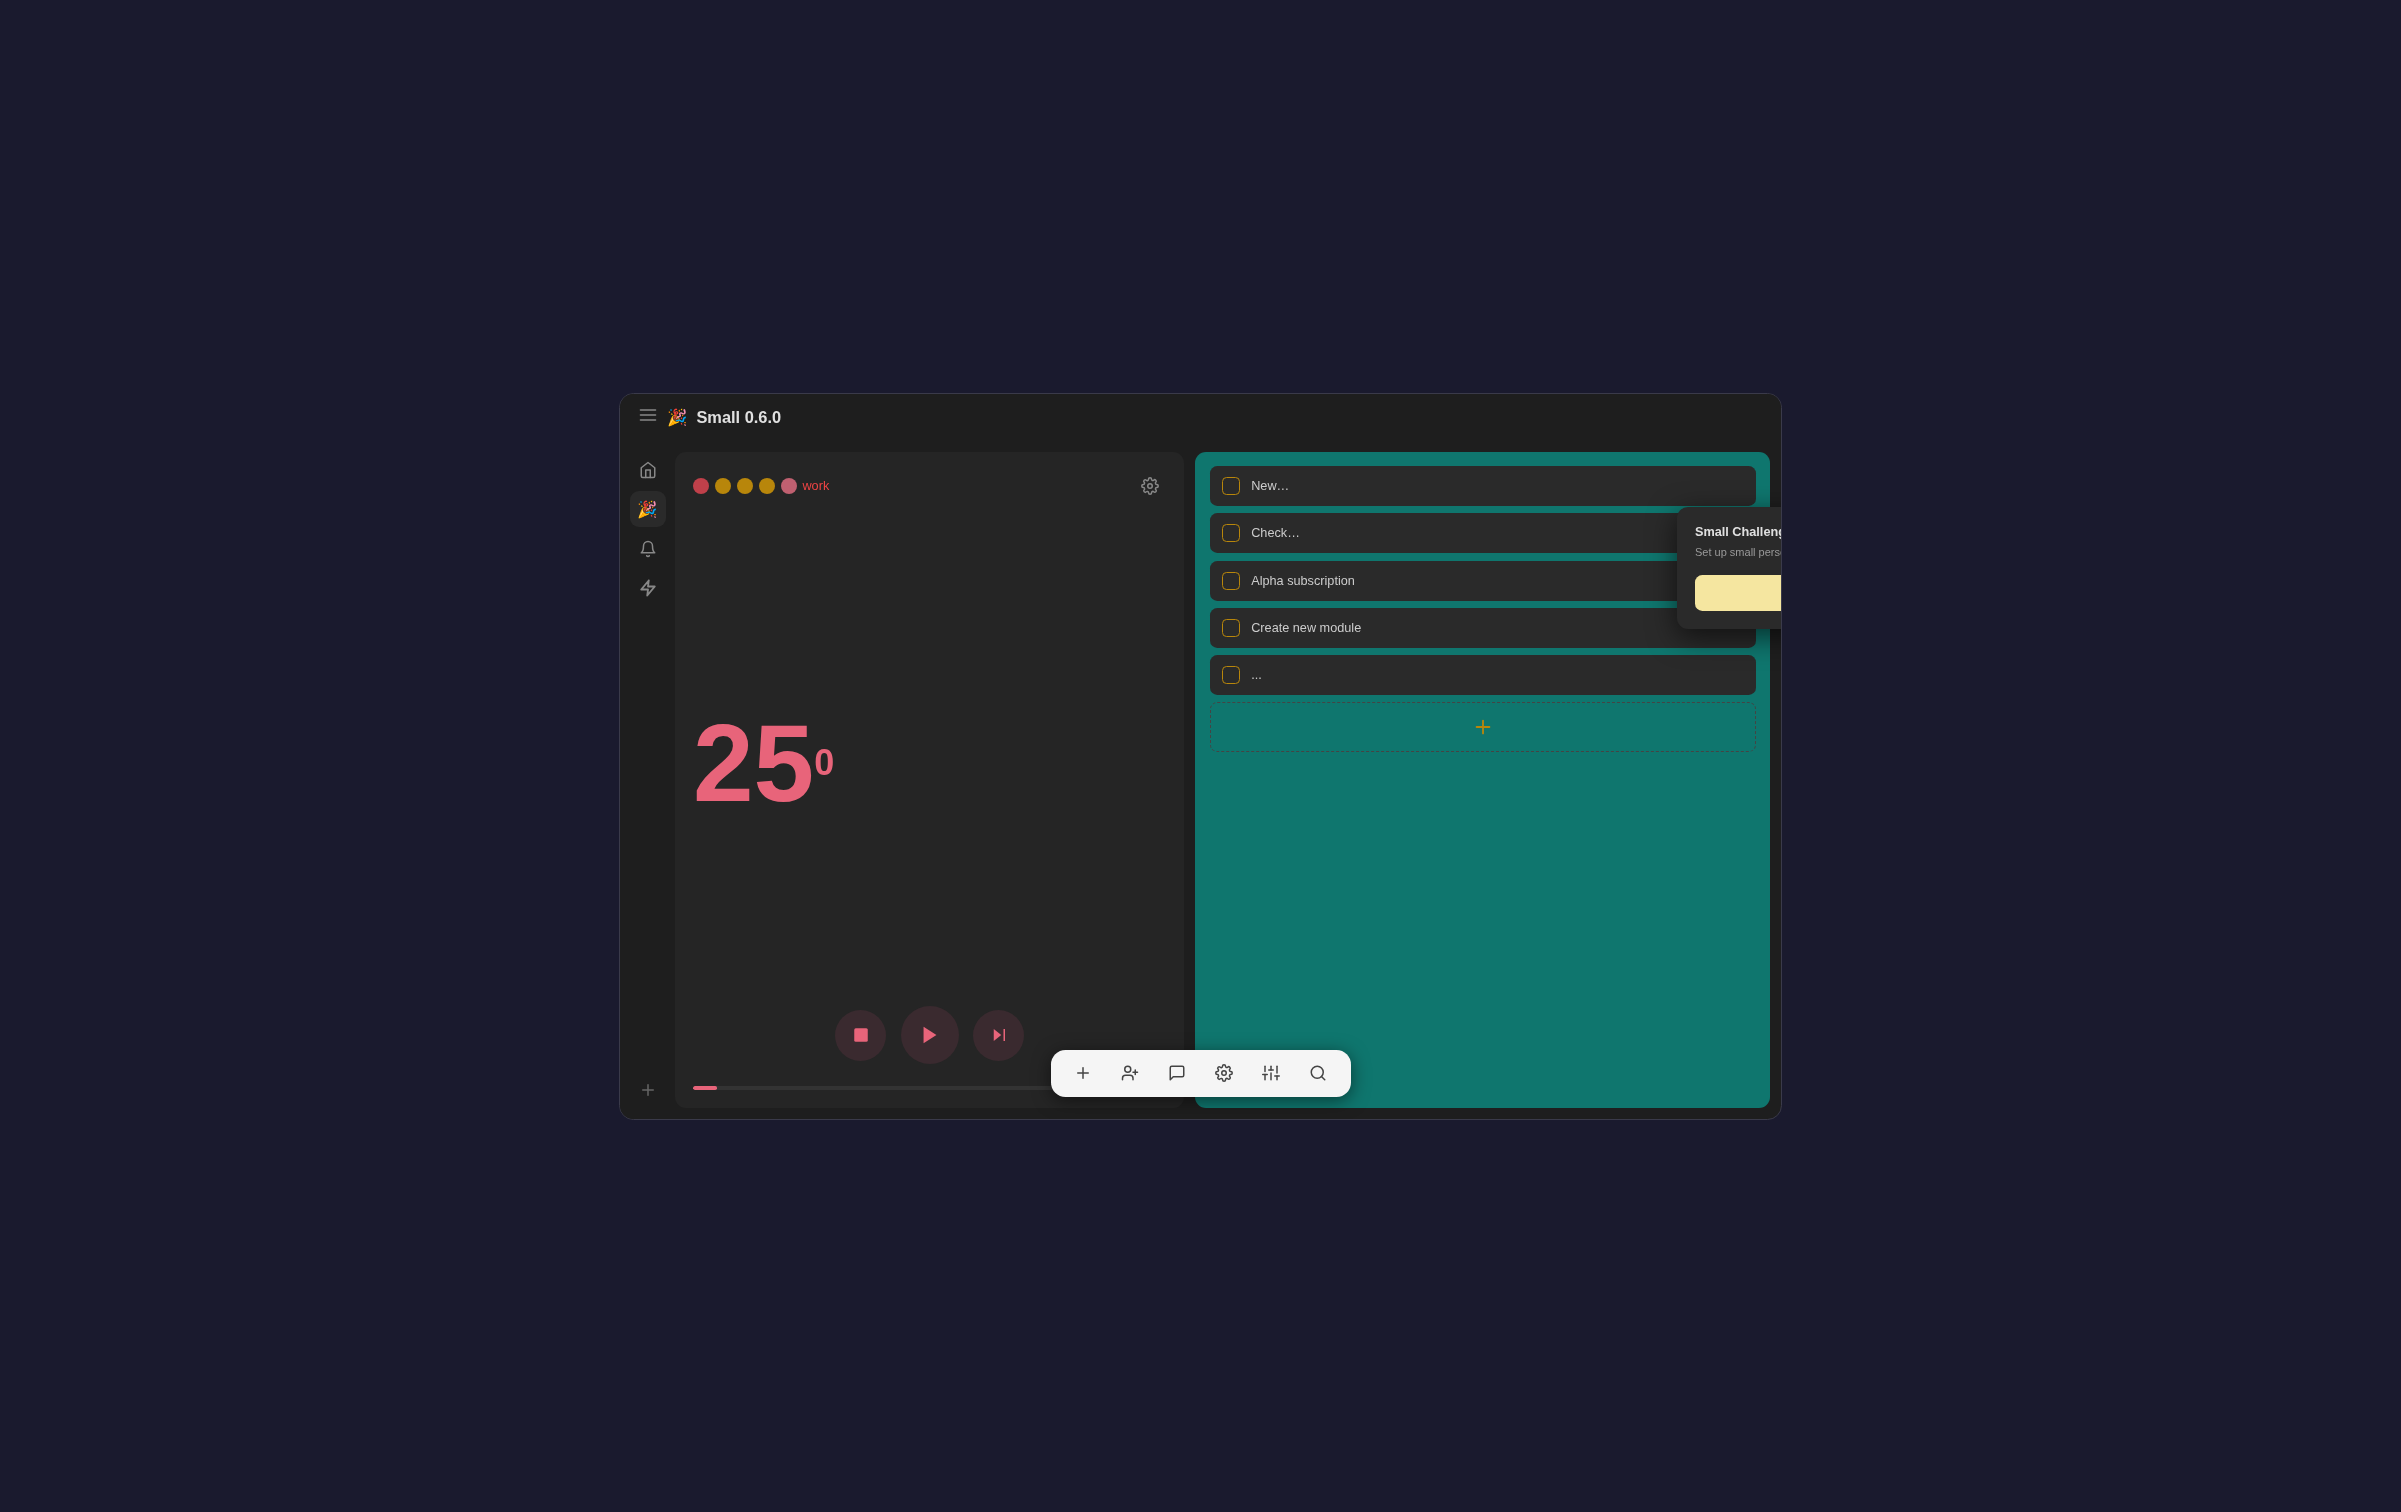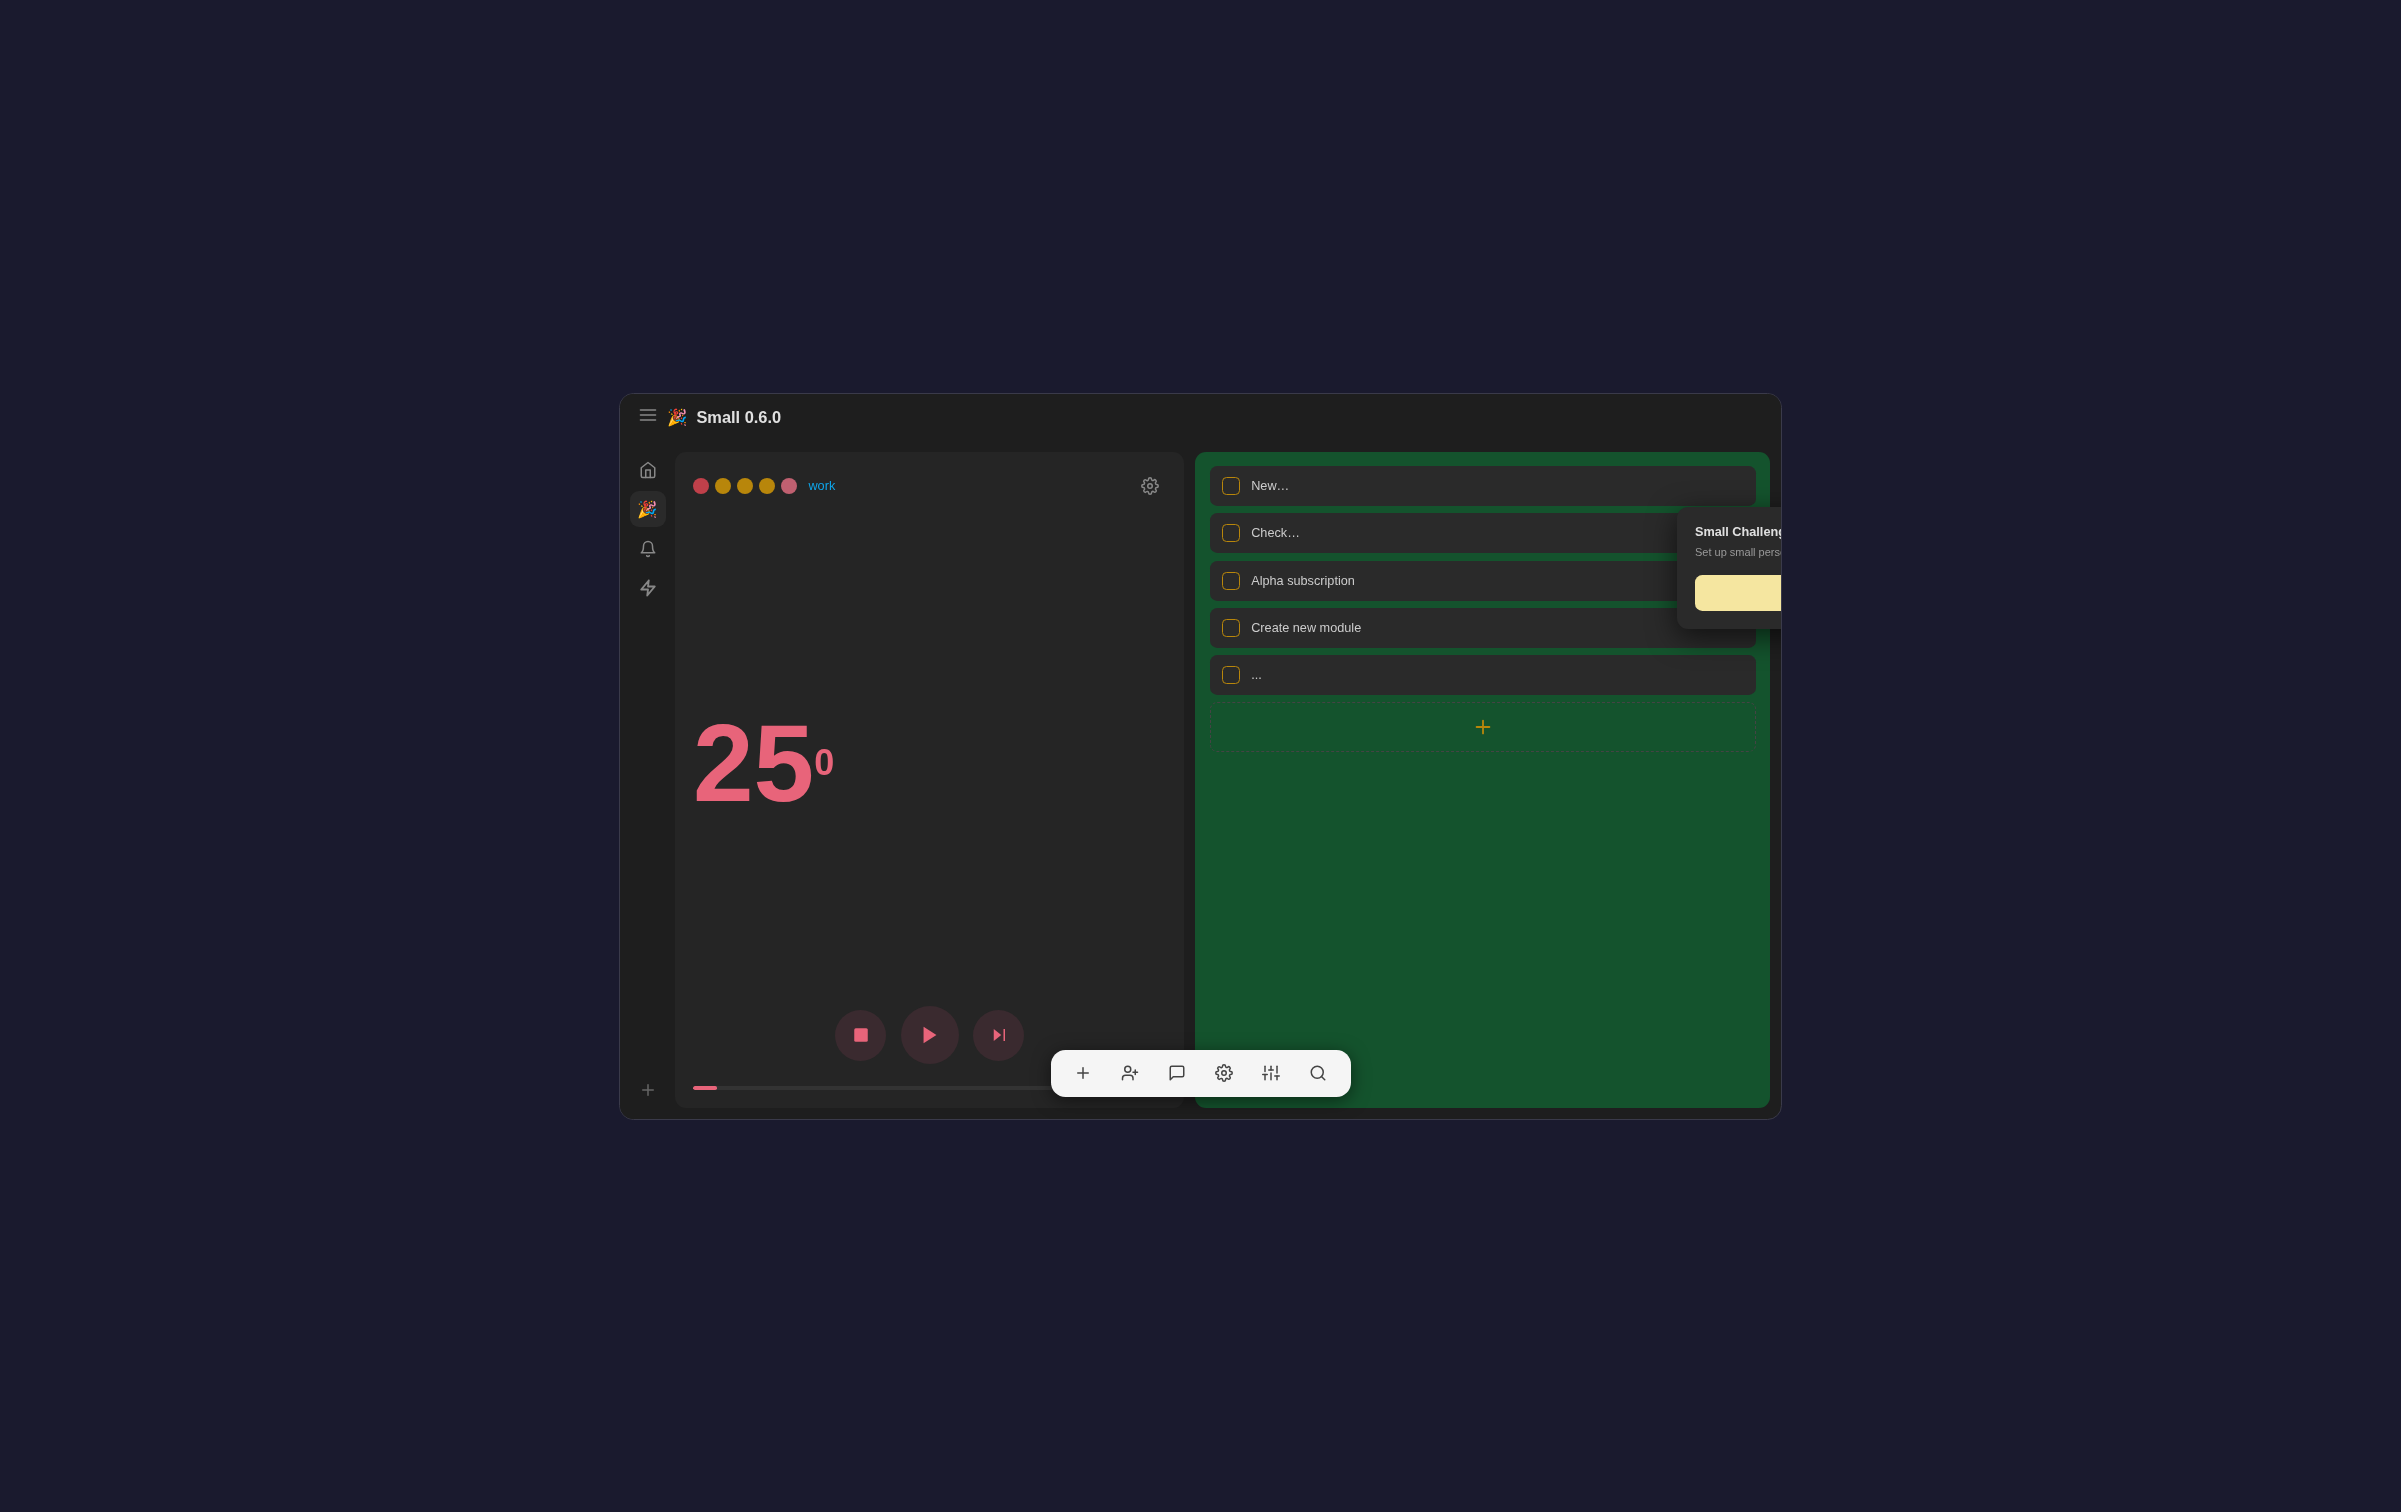--- a/index.html
+++ b/index.html
@@ -128,23 +128,23 @@
     }
 
     .dot {
       width: 16.4px;
       height: 16.4px;
       border-radius: 50%;
     }
 
     .workspace-label {
       font-size: 12.7px;
-      color: #0ea5e9;
+      color: #ef4444;
       font-weight: 500;
-      margin-left: 6px;
+      margin-left: 0;
     }
 
     .gear-btn {
       width: 33px;
       height: 33px;
       border-radius: 7.3px;
       background: transparent;
       border: none;
       cursor: pointer;
       display: flex;
@@ -217,21 +217,21 @@
 
     .progress-bar-fill {
       height: 100%;
       background: #e8647a;
       border-radius: 1.8px;
     }
 
     
     .tasks-panel {
       flex: 1;
-      background: #14532d;
+      background: #0f766e;
       border-radius: 11px;
       padding: 14.5px;
       display: flex;
       flex-direction: column;
       gap: 7.3px;
       position: relative;
     }
 
     .task-item {
       display: flex;

